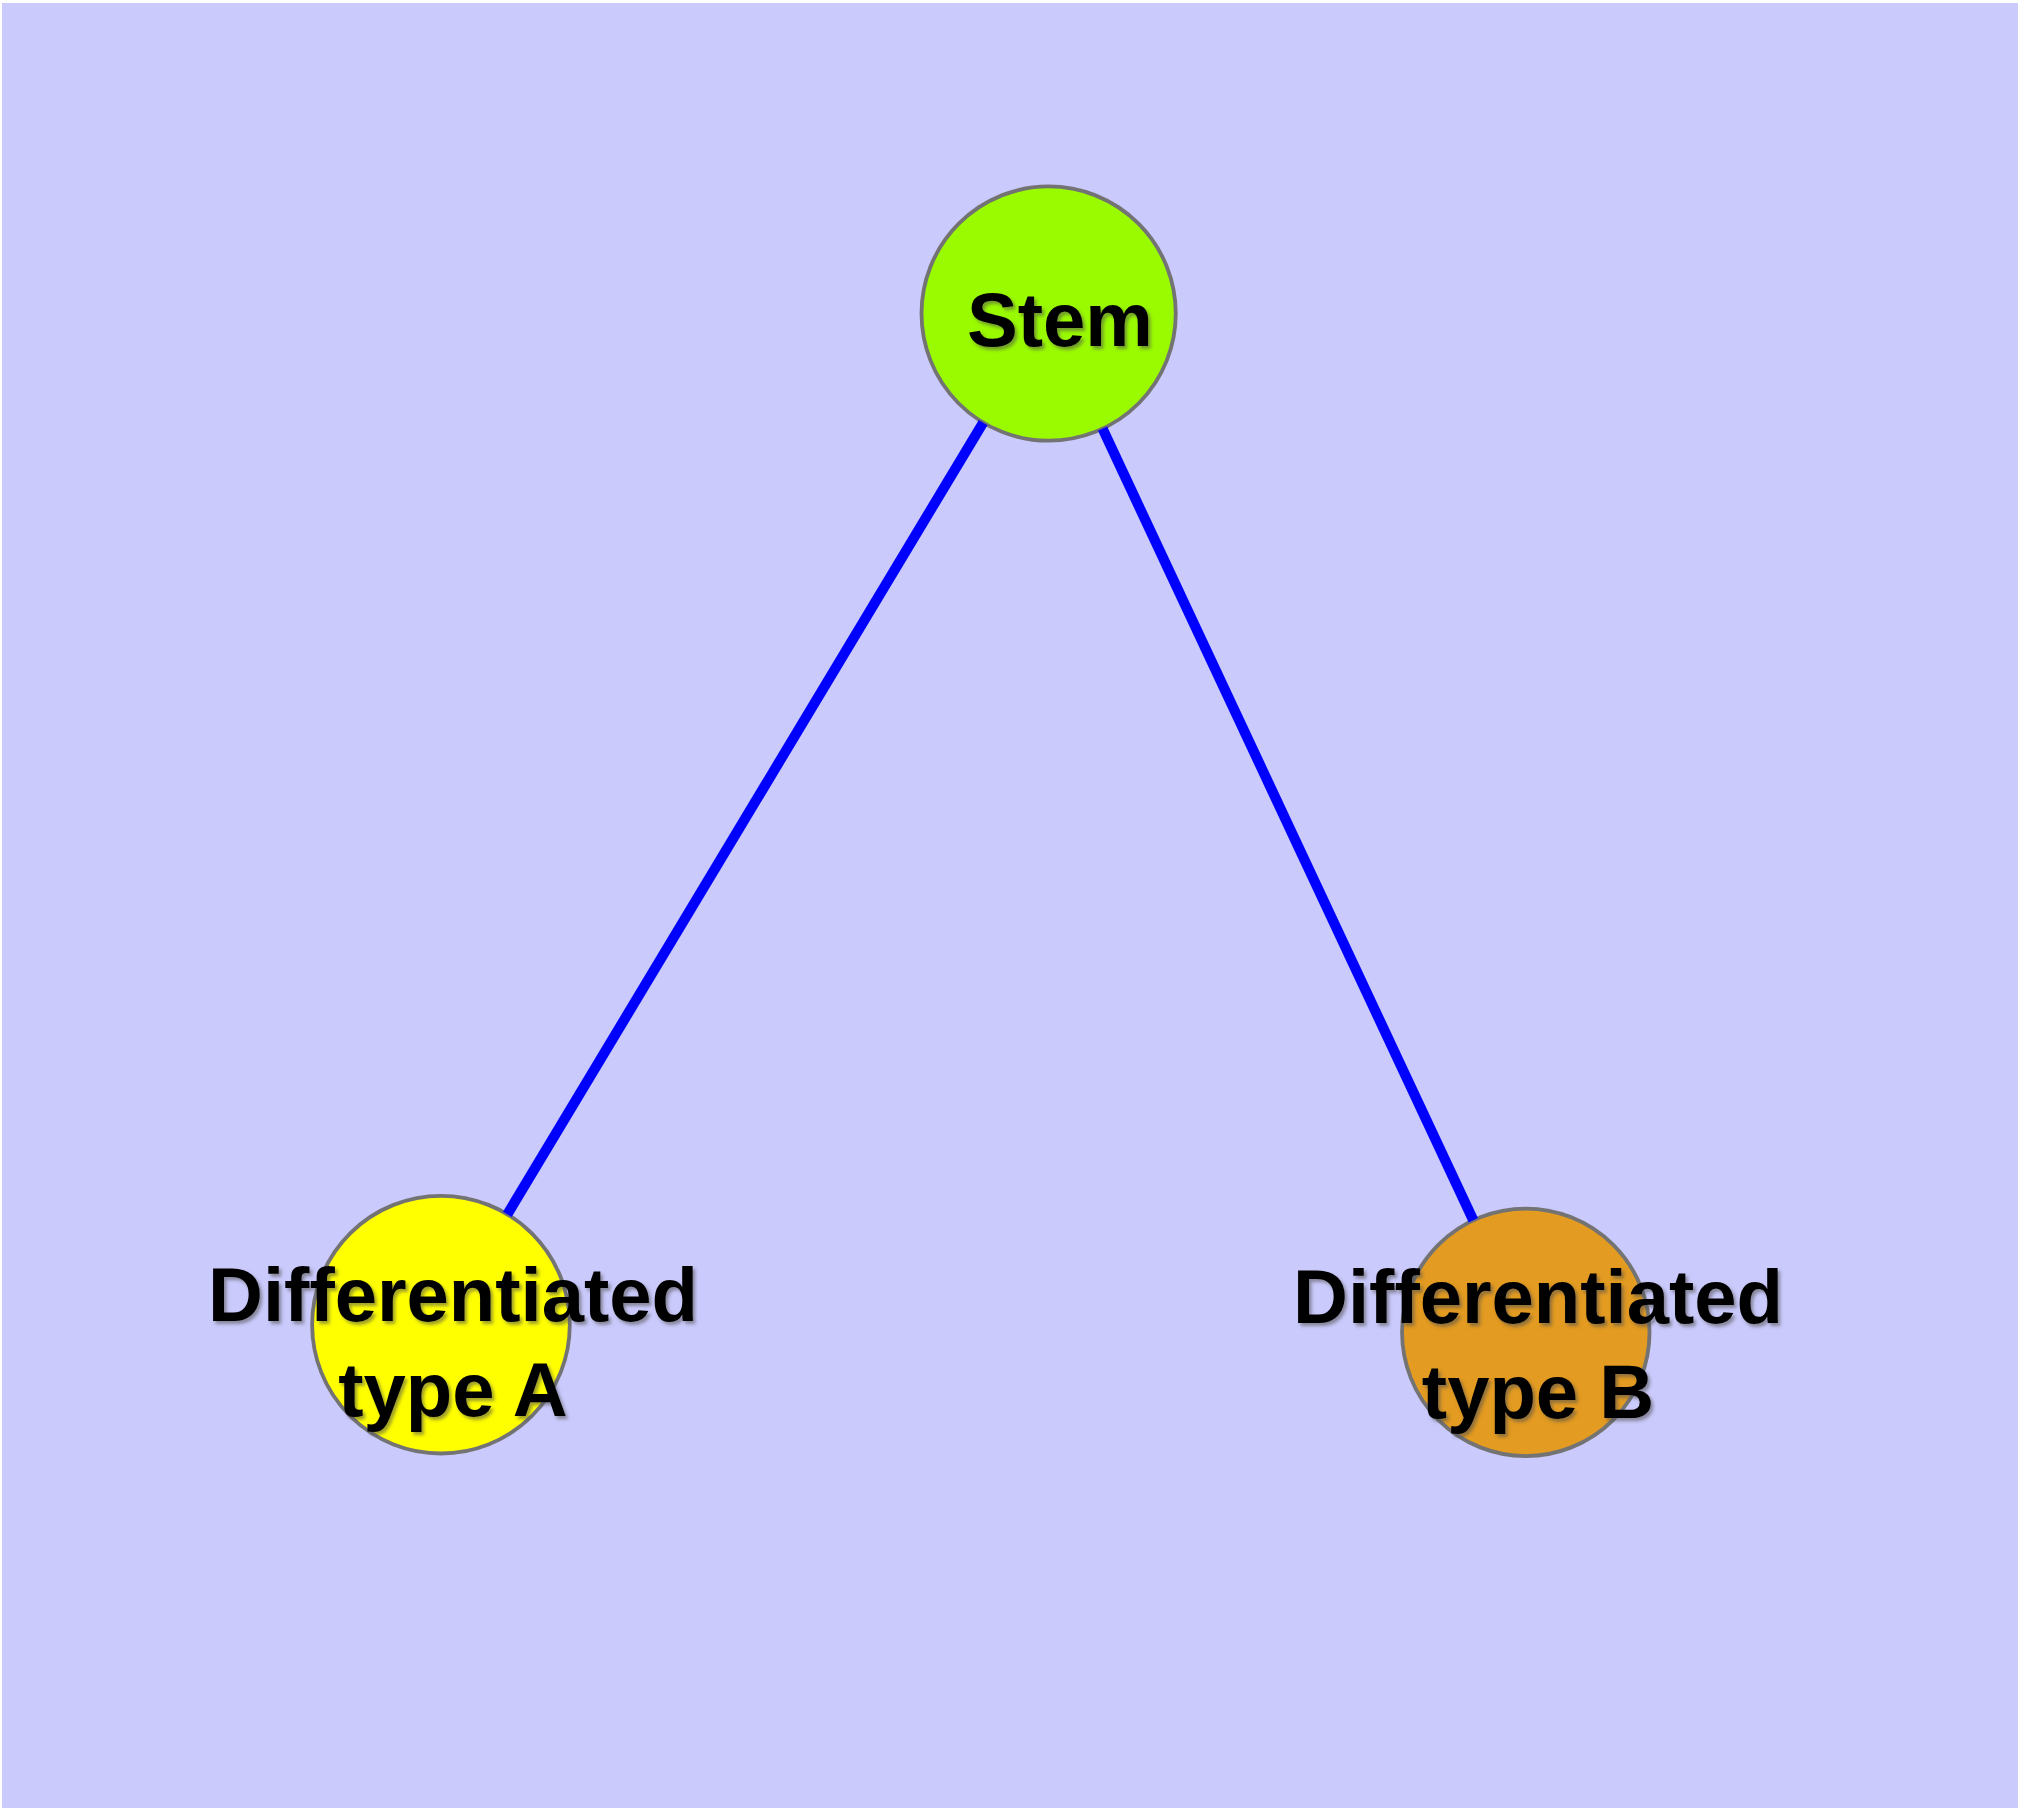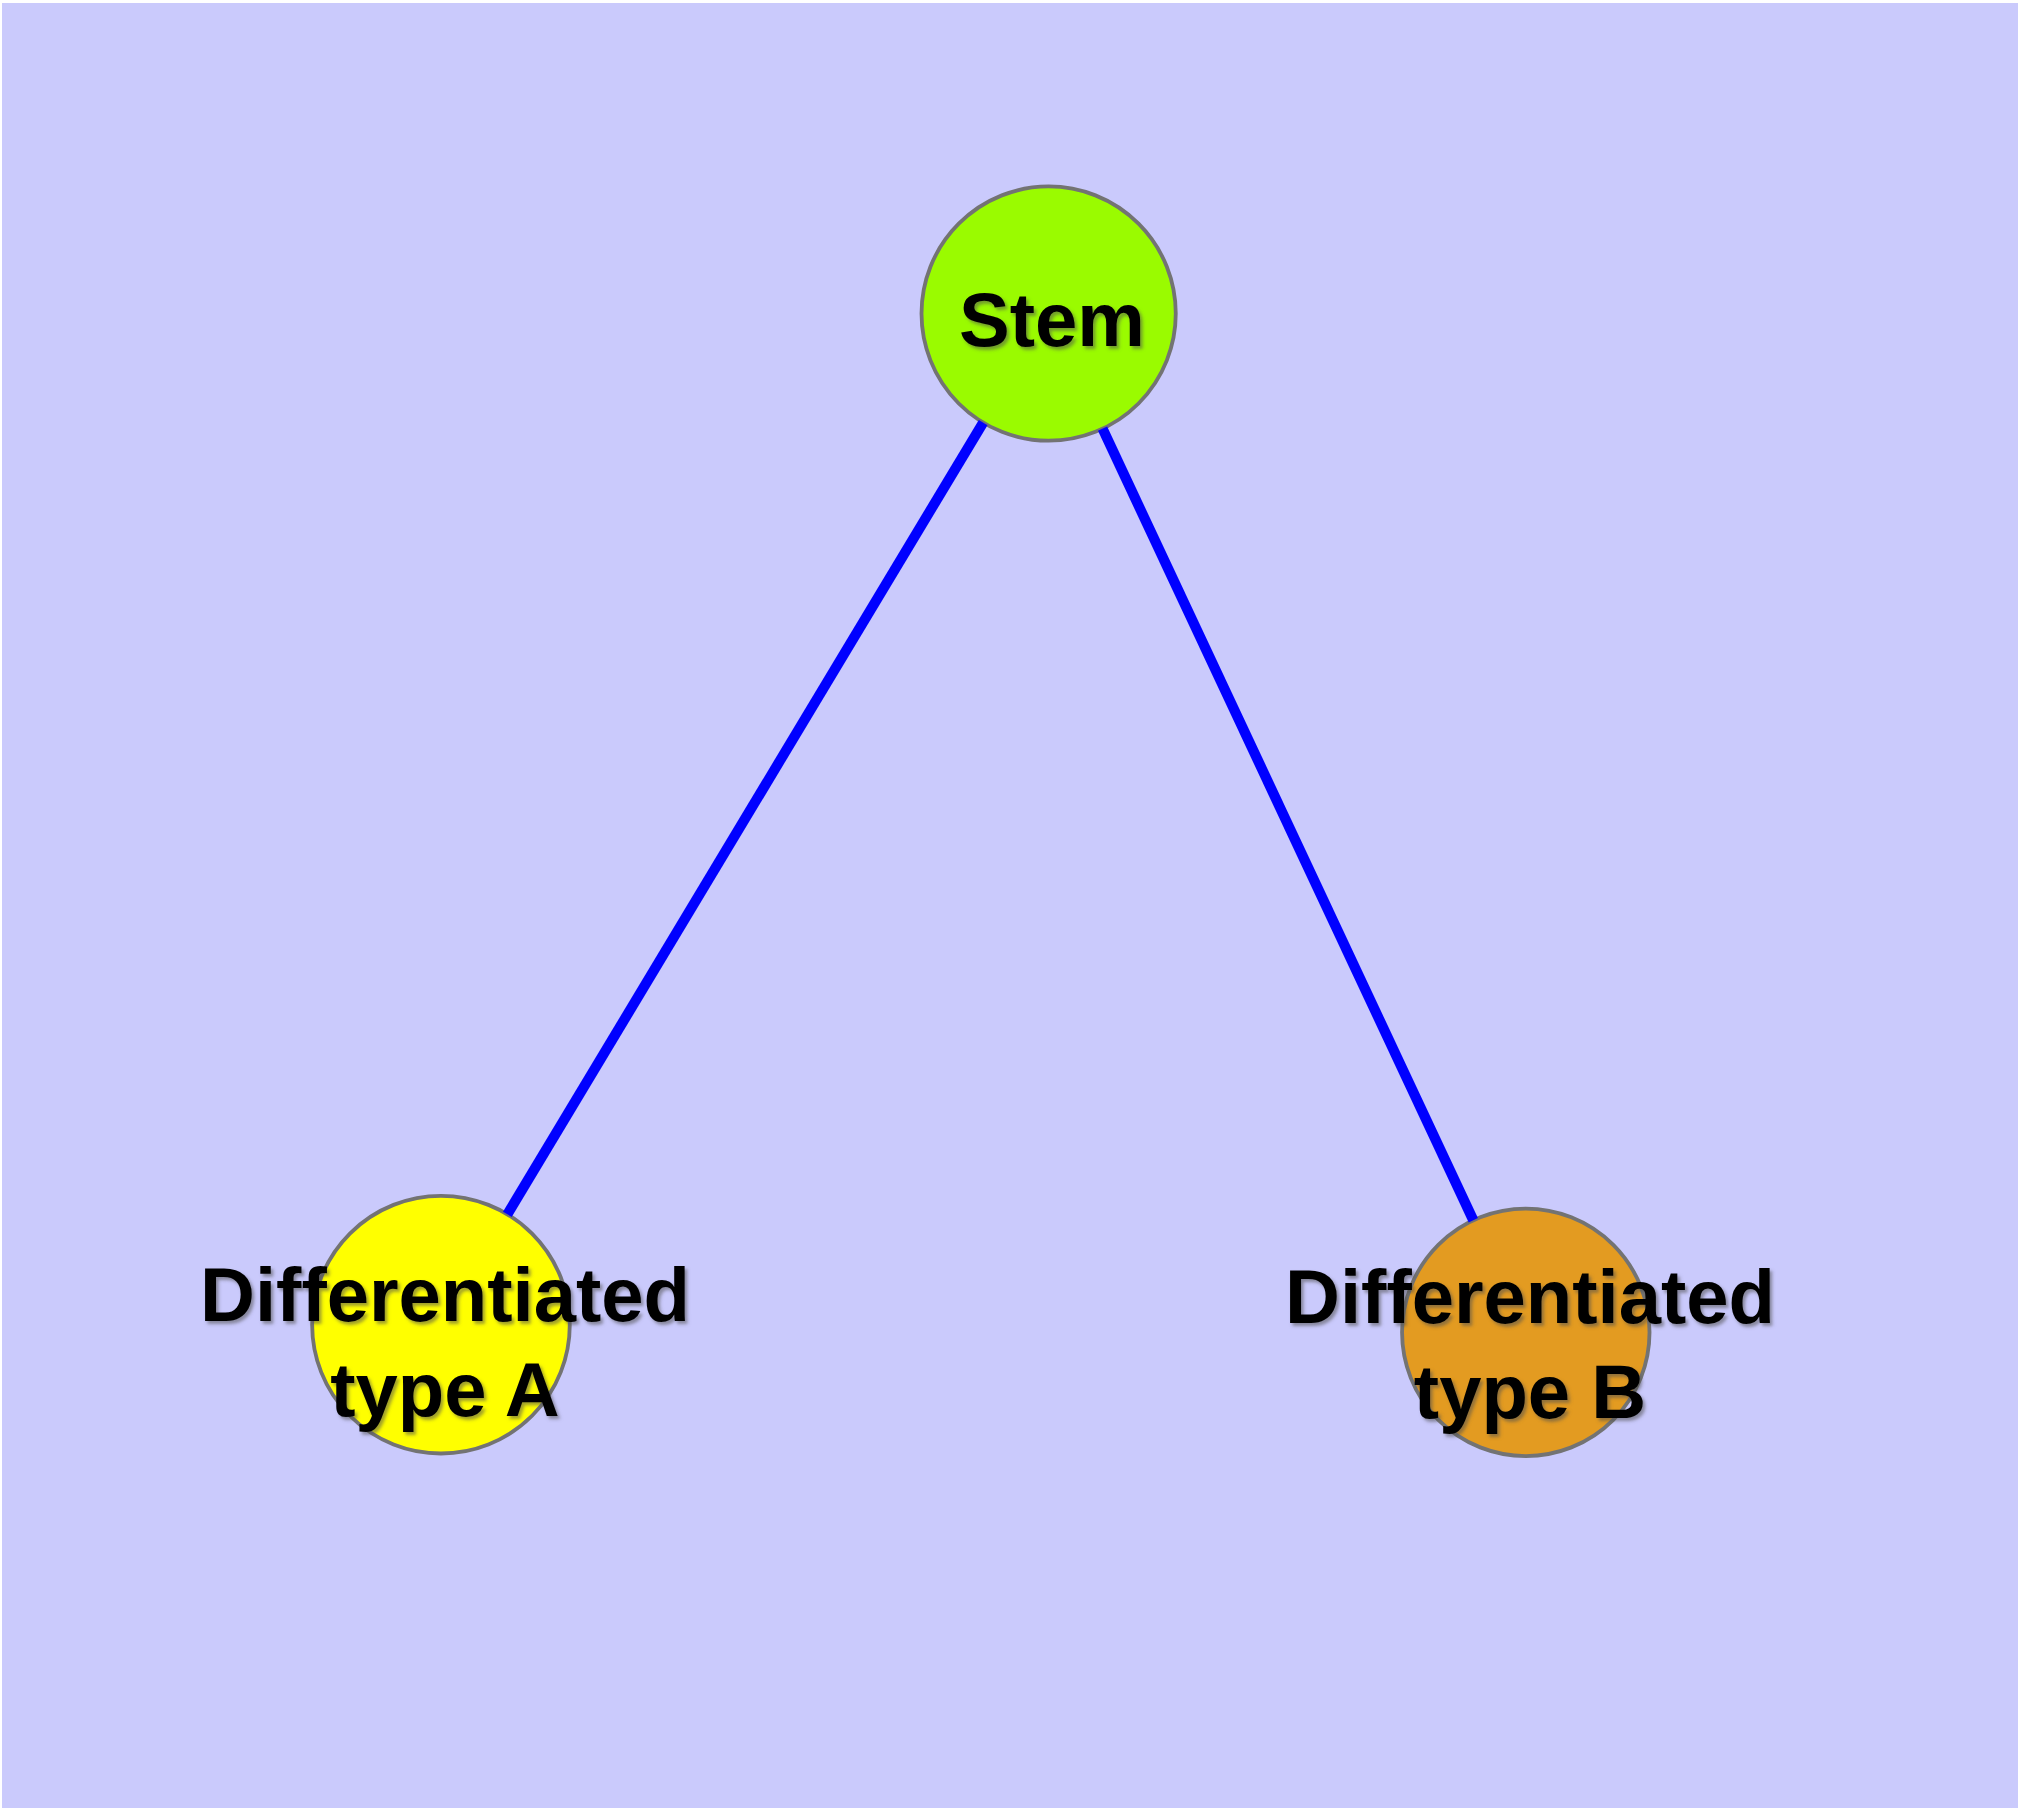--- a/index.html
+++ b/index.html
@@ -18,21 +18,21 @@
   }
   .graph-svg {
     position: absolute;
     left: 0; top: 0;
     width: 2021px;
     height: 1812px;
     display: block;
   }
   .label-layer {
     position: absolute;
-    left: 4px; top: 0;
+    left: 12px; top: 0;
     width: 1816px;
     height: 1812px;
     pointer-events: none;
   }
   .node-label {
     position: absolute;
     transform: translate(-50%, -50%);
     font-weight: bold;
     font-size: 76px;
     line-height: 1.25;

